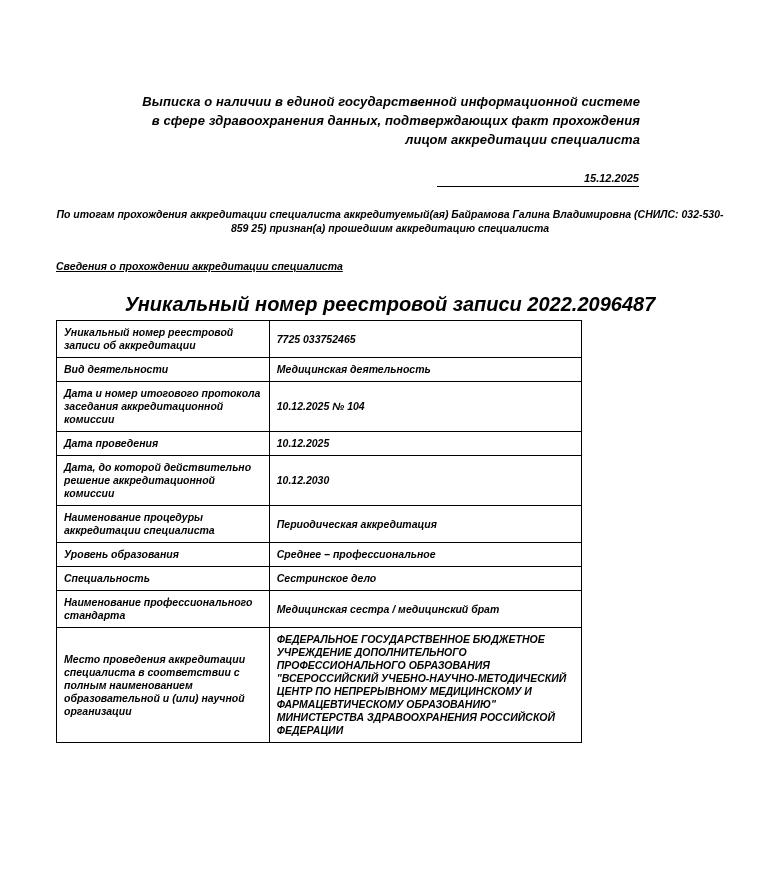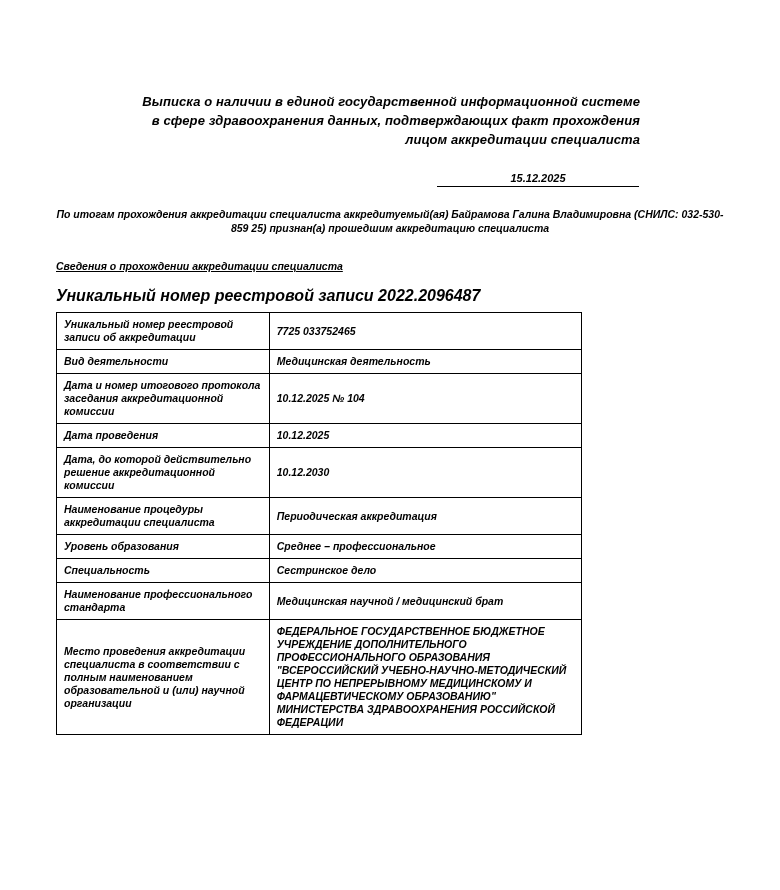--- a/index.html
+++ b/index.html
@@ -25,21 +25,21 @@
     margin: 92px auto 0 auto;
     width: 500px;
     text-align: right;
     font-size: 13px;
     line-height: 19px;
     letter-spacing: 0.1px;
   }
   .date-block {
     margin: 22px 0 0 437px;
     width: 202px;
-    text-align: center;
+    text-align: right;
   }
   .date-value {
     font-size: 11px;
     line-height: 14px;
     padding-bottom: 1px;
     border-bottom: 1.5px solid #000000;
   }
   .date-caption {
     font-size: 11px;
     line-height: 14px;
@@ -54,24 +54,24 @@
   }
   .section-heading {
     margin: 24px auto 0 auto;
     width: 668px;
     text-align: left;
     font-size: 10.5px;
     line-height: 14px;
     text-decoration: underline;
   }
   .record-subtitle {
-    margin: 14px auto 0 auto;
+    margin: 22px auto 0 auto;
     width: 668px;
-    text-align: left;
-    font-size: 16px;
+    text-align: center;
+    font-size: 20px;
     line-height: 18px;
   }
   table.acc-table {
     margin: 7px 0 0 56px;
     width: 526px;
     border-collapse: collapse;
     border: 1.5px solid #000000;
   }
   table.acc-table td {
     border: 1px solid #000000;
@@ -129,21 +129,21 @@
       <tr>
         <td class="label-cell">Уровень образования</td>
         <td class="value-cell">Среднее – профессиональное</td>
       </tr>
       <tr>
         <td class="label-cell">Специальность</td>
         <td class="value-cell">Сестринское дело</td>
       </tr>
       <tr>
         <td class="label-cell">Наименование профессионального стандарта</td>
-        <td class="value-cell">Медицинская научной / медицинский брат</td>
+        <td class="value-cell">Медицинская сестра / медицинский брат</td>
       </tr>
       <tr>
         <td class="label-cell">Место проведения аккредитации специалиста в соответствии с полным наименованием образовательной и (или) научной организации</td>
         <td class="value-cell">ФЕДЕРАЛЬНОЕ ГОСУДАРСТВЕННОЕ БЮДЖЕТНОЕ УЧРЕЖДЕНИЕ ДОПОЛНИТЕЛЬНОГО ПРОФЕССИОНАЛЬНОГО ОБРАЗОВАНИЯ "ВСЕРОССИЙСКИЙ УЧЕБНО-НАУЧНО-МЕТОДИЧЕСКИЙ ЦЕНТР ПО НЕПРЕРЫВНОМУ МЕДИЦИНСКОМУ И ФАРМАЦЕВТИЧЕСКОМУ ОБРАЗОВАНИЮ" МИНИСТЕРСТВА ЗДРАВООХРАНЕНИЯ РОССИЙСКОЙ ФЕДЕРАЦИИ</td>
       </tr>
     </tbody>
   </table>
 
 </div>
 

